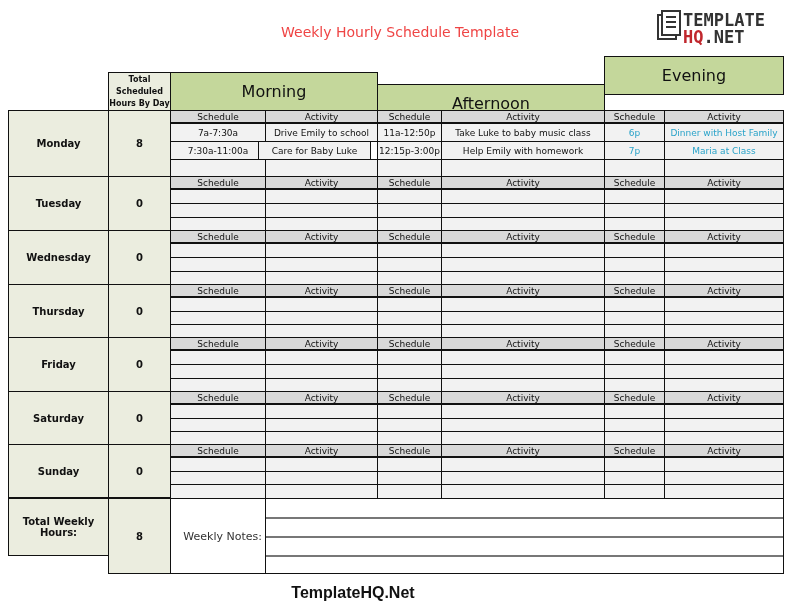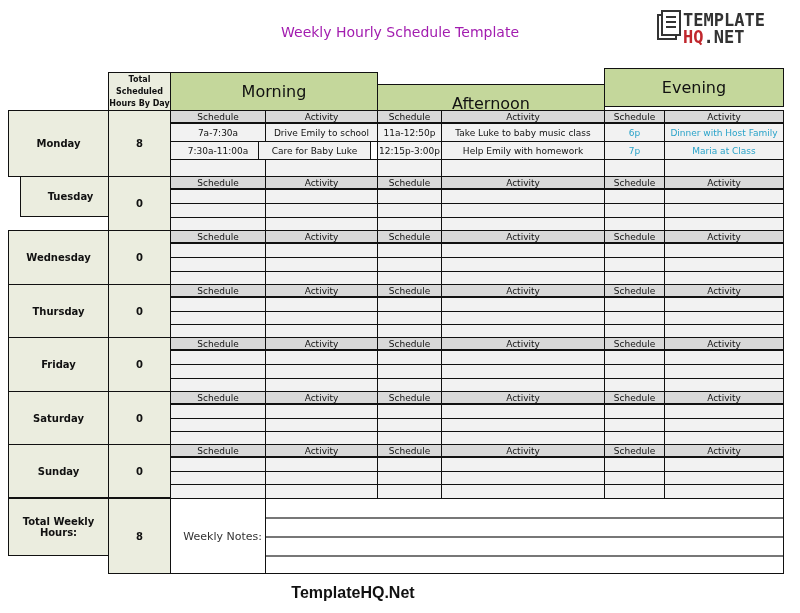--- a/index.html
+++ b/index.html
@@ -1,17 +1,17 @@
 <!DOCTYPE html>
 <html><head>
 <meta charset="utf-8">
 <style>
   html,body{margin:0;padding:0;background:#fff;}
   body{width:800px;height:613px;position:relative;overflow:hidden;font-family:"DejaVu Sans",sans-serif;color:#111;}
-  .title{position:absolute;left:0;width:800px;top:24px;text-align:center;font-size:14px;color:#a21caf;}
+  .title{position:absolute;left:0;width:800px;top:24px;text-align:center;font-size:14px;color:#ef4444;}
   .logo{position:absolute;left:655px;top:10px;width:130px;height:38px;}
   .logo .doc{position:absolute;left:2px;top:4px;width:16px;height:22px;border:2px solid #333;background:#fff;}
   .logo .doc2{position:absolute;left:6px;top:0px;width:16px;height:22px;border:2px solid #333;background:#fff;}
   .logo .doc2 i{position:absolute;left:3px;width:10px;height:2px;background:#333;}
   .logo .t1{position:absolute;left:28px;top:0px;font-family:"DejaVu Sans Mono",monospace;font-weight:bold;font-size:17px;color:#333;letter-spacing:0px;}
   .logo .t2{position:absolute;left:28px;top:17px;font-family:"DejaVu Sans Mono",monospace;font-weight:bold;font-size:17px;color:#333;}
   .logo .t2 .hq{color:#c0272d;}
   .grid{position:absolute;left:0;top:0;}
   .cell{position:absolute;box-sizing:border-box;display:flex;align-items:center;justify-content:center;text-align:center;font-size:9px;}
   .dayname,.dayhrs{background:#ebeddf;border:1px solid #111;font-weight:bold;font-size:10px;}
@@ -36,21 +36,21 @@
       <i style="top:14px"></i>
   </div>
   <div class="t1">TEMPLATE</div>
   <div class="t2"><span class="hq">HQ</span><span>.NET</span></div>
 </div>
 
 <div id="grid" class="grid">
     <div class="cell tophdr" style="left: 108px; top: 72px; width: 63px; height: 39px;">Total Scheduled Hours By Day</div>
     <div class="cell period" style="left: 170px; top: 72px; width: 208px; height: 39px;">Morning</div>
     <div class="cell period" style="left: 377px; top: 84px; width: 228px; height: 39px;">Afternoon</div>
-    <div class="cell period" style="left: 604px; top: 68px; width: 180px; height: 39px; text-align: center;">Evening</div>
+    <div class="cell period" style="left: 604px; top: 56px; width: 180px; height: 39px; text-align: center;">Evening</div>
     <div class="cell dayname" style="left: 8px; top: 110px; width: 101px; height: 67px;">Monday</div>
     <div class="cell dayhrs" style="left: 108px; top: 110px; width: 63px; height: 67px;">8</div>
     <div class="cell hdr" style="left: 170px; top: 110px; width: 96px; height: 13px;">Schedule</div>
     <div class="cell hdr" style="left: 265px; top: 110px; width: 113px; height: 13px;">Activity</div>
     <div class="cell hdr" style="left: 377px; top: 110px; width: 65px; height: 13px;">Schedule</div>
     <div class="cell hdr" style="left: 441px; top: 110px; width: 164px; height: 13px;">Activity</div>
     <div class="cell hdr" style="left: 604px; top: 110px; width: 61px; height: 13px;">Schedule</div>
     <div class="cell hdr" style="left: 664px; top: 110px; width: 120px; height: 13px;">Activity</div>
     <div class="cell row" style="left: 170px; top: 123px; width: 96px; height: 19px;">7a-7:30a</div>
     <div class="cell row" style="left: 265px; top: 123px; width: 113px; height: 19px;">Drive Emily to school</div>
@@ -63,21 +63,21 @@
     <div class="cell row" style="left: 377px; top: 141px; width: 65px; height: 19px;">12:15p-3:00p</div>
     <div class="cell row" style="left: 441px; top: 141px; width: 164px; height: 19px;">Help Emily with homework</div>
     <div class="cell row blue" style="left: 604px; top: 141px; width: 61px; height: 19px;">7p</div>
     <div class="cell row blue" style="left: 664px; top: 141px; width: 120px; height: 19px;">Maria at Class</div>
     <div class="cell row" style="left: 170px; top: 159px; width: 96px; height: 19px;"></div>
     <div class="cell row" style="left: 265px; top: 159px; width: 113px; height: 19px;"></div>
     <div class="cell row" style="left: 377px; top: 159px; width: 65px; height: 19px;"></div>
     <div class="cell row" style="left: 441px; top: 159px; width: 164px; height: 19px;"></div>
     <div class="cell row blue" style="left: 604px; top: 159px; width: 61px; height: 19px;"></div>
     <div class="cell row blue" style="left: 664px; top: 159px; width: 120px; height: 19px;"></div>
-    <div class="cell dayname" style="left: 20px; top: 176px; width: 101px; height: 41px;">Tuesday</div>
+    <div class="cell dayname" style="left: 8px; top: 176px; width: 101px; height: 55px;">Tuesday</div>
     <div class="cell dayhrs" style="left: 108px; top: 176px; width: 63px; height: 55px;">0</div>
     <div class="cell hdr" style="left: 170px; top: 176px; width: 96px; height: 13px;">Schedule</div>
     <div class="cell hdr" style="left: 265px; top: 176px; width: 113px; height: 13px;">Activity</div>
     <div class="cell hdr" style="left: 377px; top: 176px; width: 65px; height: 13px;">Schedule</div>
     <div class="cell hdr" style="left: 441px; top: 176px; width: 164px; height: 13px;">Activity</div>
     <div class="cell hdr" style="left: 604px; top: 176px; width: 61px; height: 13px;">Schedule</div>
     <div class="cell hdr" style="left: 664px; top: 176px; width: 120px; height: 13px;">Activity</div>
     <div class="cell row" style="left: 170px; top: 189px; width: 96px; height: 15px;"></div>
     <div class="cell row" style="left: 265px; top: 189px; width: 113px; height: 15px;"></div>
     <div class="cell row" style="left: 377px; top: 189px; width: 65px; height: 15px;"></div>

